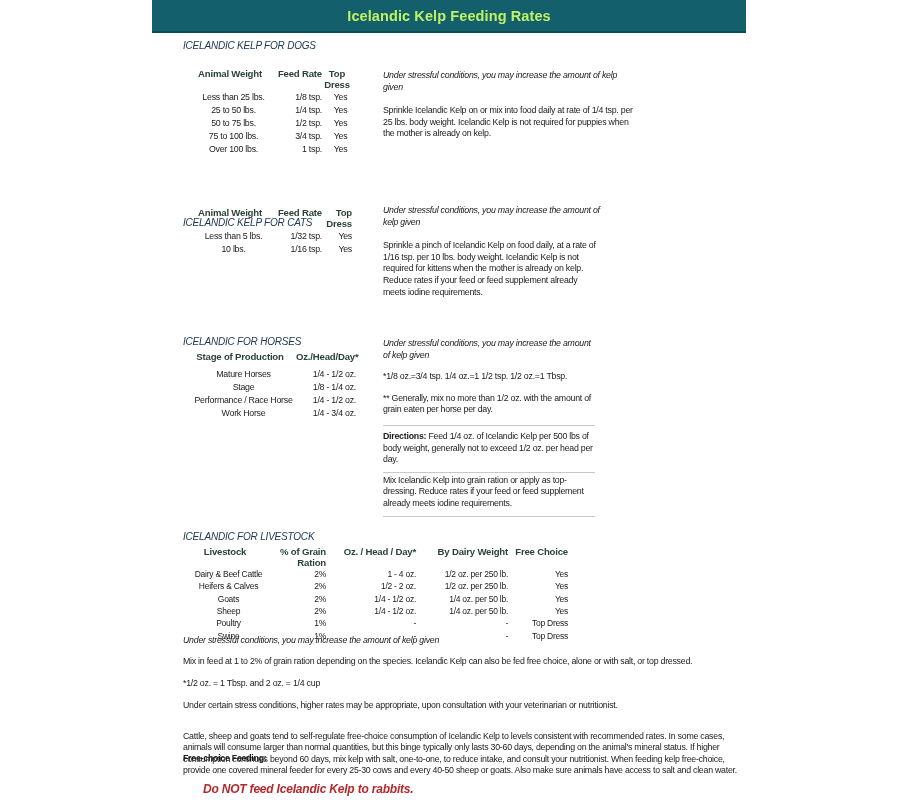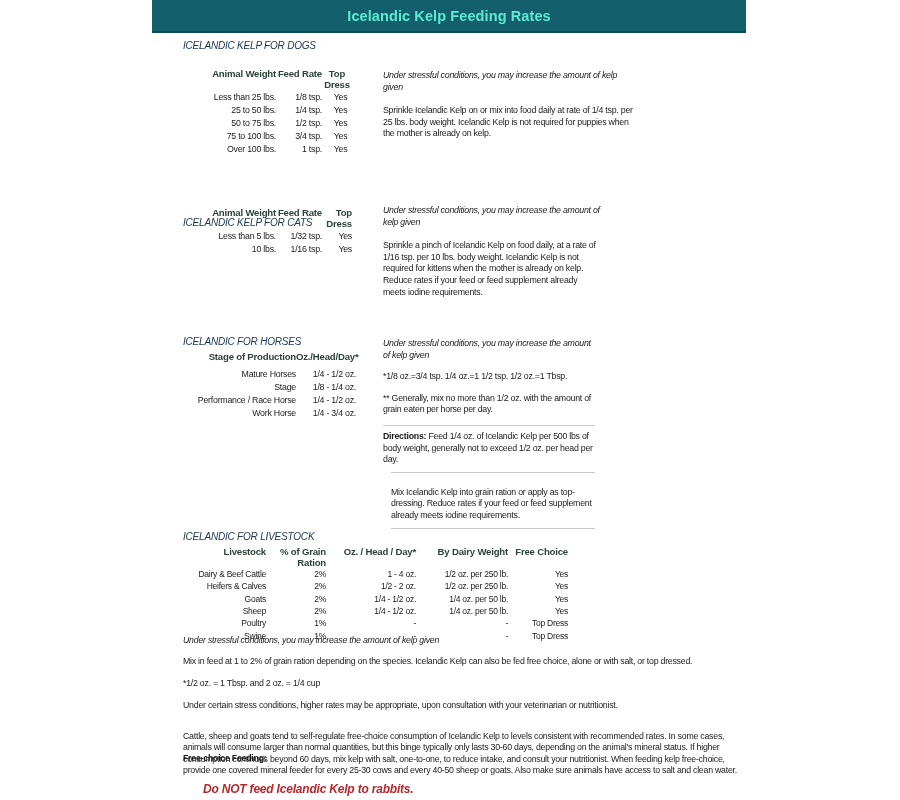--- a/index.html
+++ b/index.html
@@ -14,21 +14,21 @@
     overflow: hidden;
   }
   .title-bar {
     position: absolute;
     left: 152px; top: 0; width: 594px; height: 33px;
     background: #135f6b;
     border-bottom: 2px solid #0b4c56;
     display: flex; align-items: center; justify-content: center;
   }
   .title-bar h1 {
-    color: #5eead4;
+    color: #bef264;
     font-size: 14.5px;
     font-weight: bold;
     letter-spacing: 0.1px;
   }
   .sec-title {
     position: absolute;
     font-size: 10px;
     font-weight: normal;
     font-style: italic;
     color: #203a54;
@@ -46,43 +46,42 @@
   table.dtable th {
     font-size: 9.6px;
     font-weight: bold;
     color: #2d4237;
     height: 16px;
     vertical-align: top;
     letter-spacing: -0.2px;
   }
   table.dtable td { height: 13px; vertical-align: middle; padding-left: 7px; }
   table.lstable td { height: 12.3px; font-size: 8.5px; }
-  .al { text-align: right; }
+  .al { text-align: center; }
   .ar { text-align: right; }
   .ac { text-align: center; }
   .rcol {
     position: absolute;
     font-size: 8.8px;
     line-height: 11.6px;
     letter-spacing: -0.25px;
   }
   .rcol p.it { font-style: italic; }
   .rcol p.nm { font-style: normal; }
   .mt { margin-top: 10px; }
   .mt2 { margin-top: 12px; }
   .dirbox {
     margin-top: 9px;
     border-top: 1px solid #c8c8c8;
     padding: 5px 0 6px 0;
   }
   .mixbox {
     border-top: 1px solid #c8c8c8;
     border-bottom: 1px solid #c8c8c8;
-    padding: 14px 0 6px 0;
-    margin-left: 8px;
+    padding: 2px 0 6px 0;
   }
   .bodytext {
     position: absolute;
     font-size: 8.8px;
     line-height: 11.3px;
     letter-spacing: -0.25px;
   }
   .italicnote { font-style: italic; }
   .boldhead { font-weight: bold; }
   .warning {

